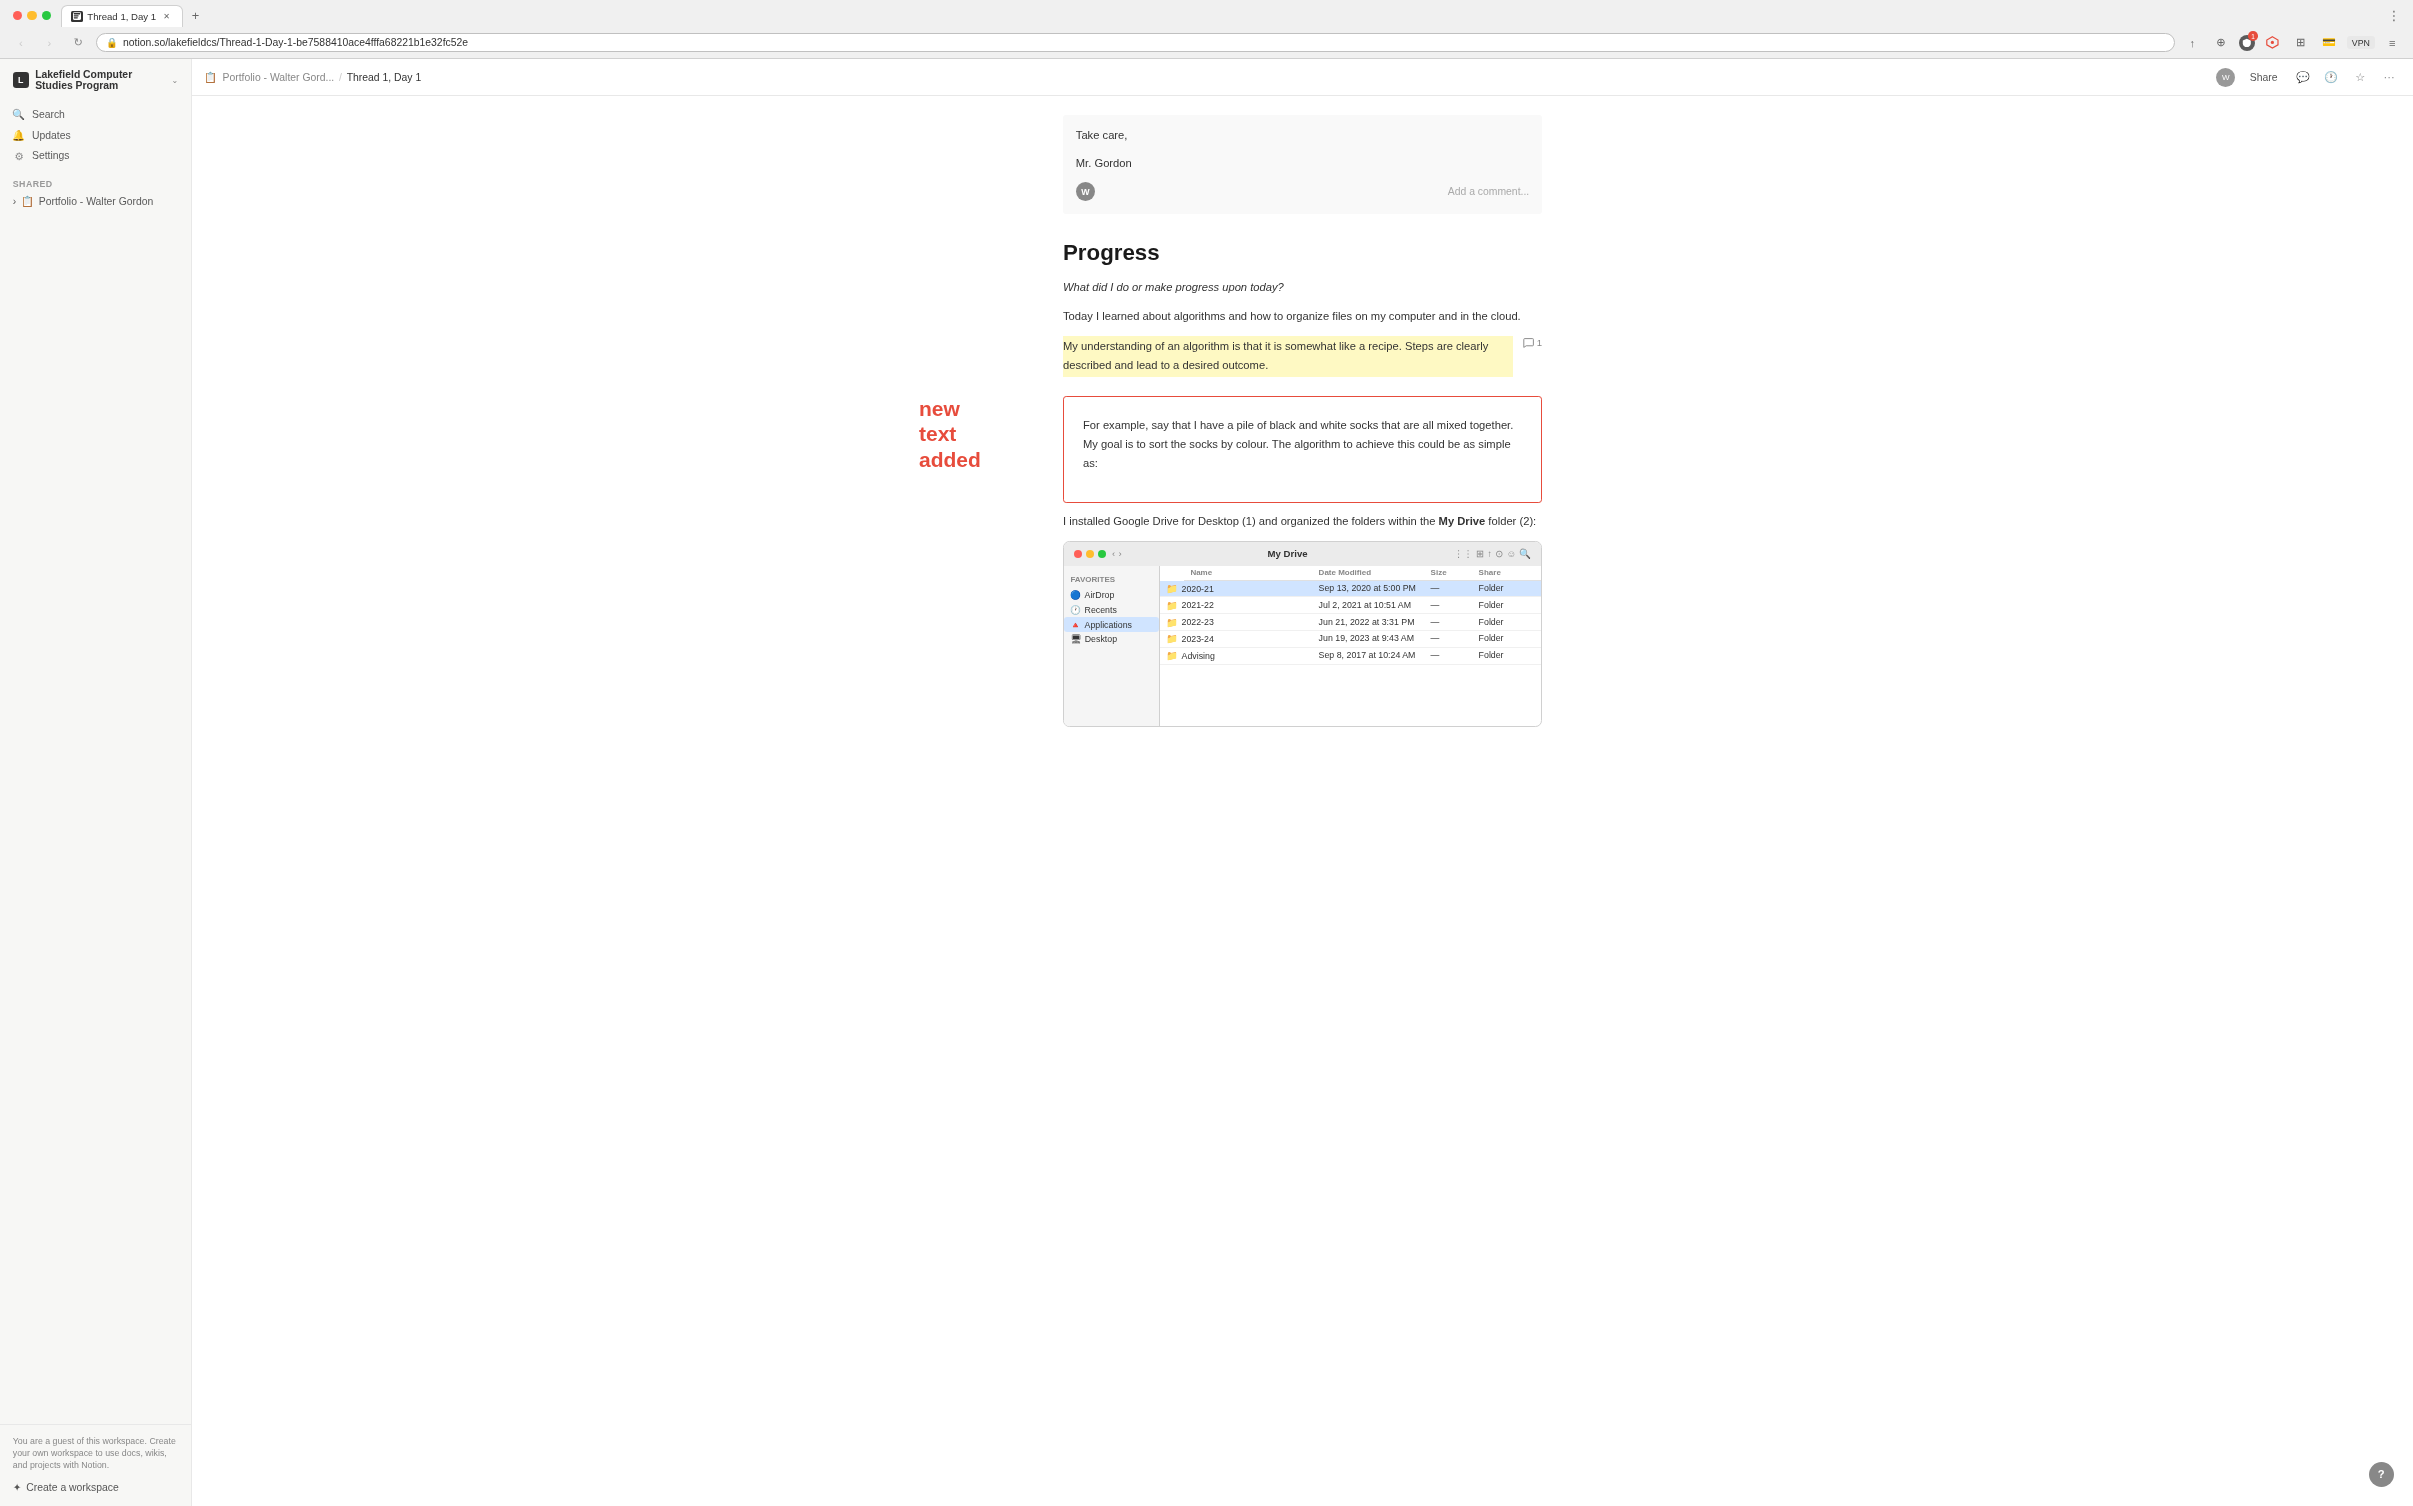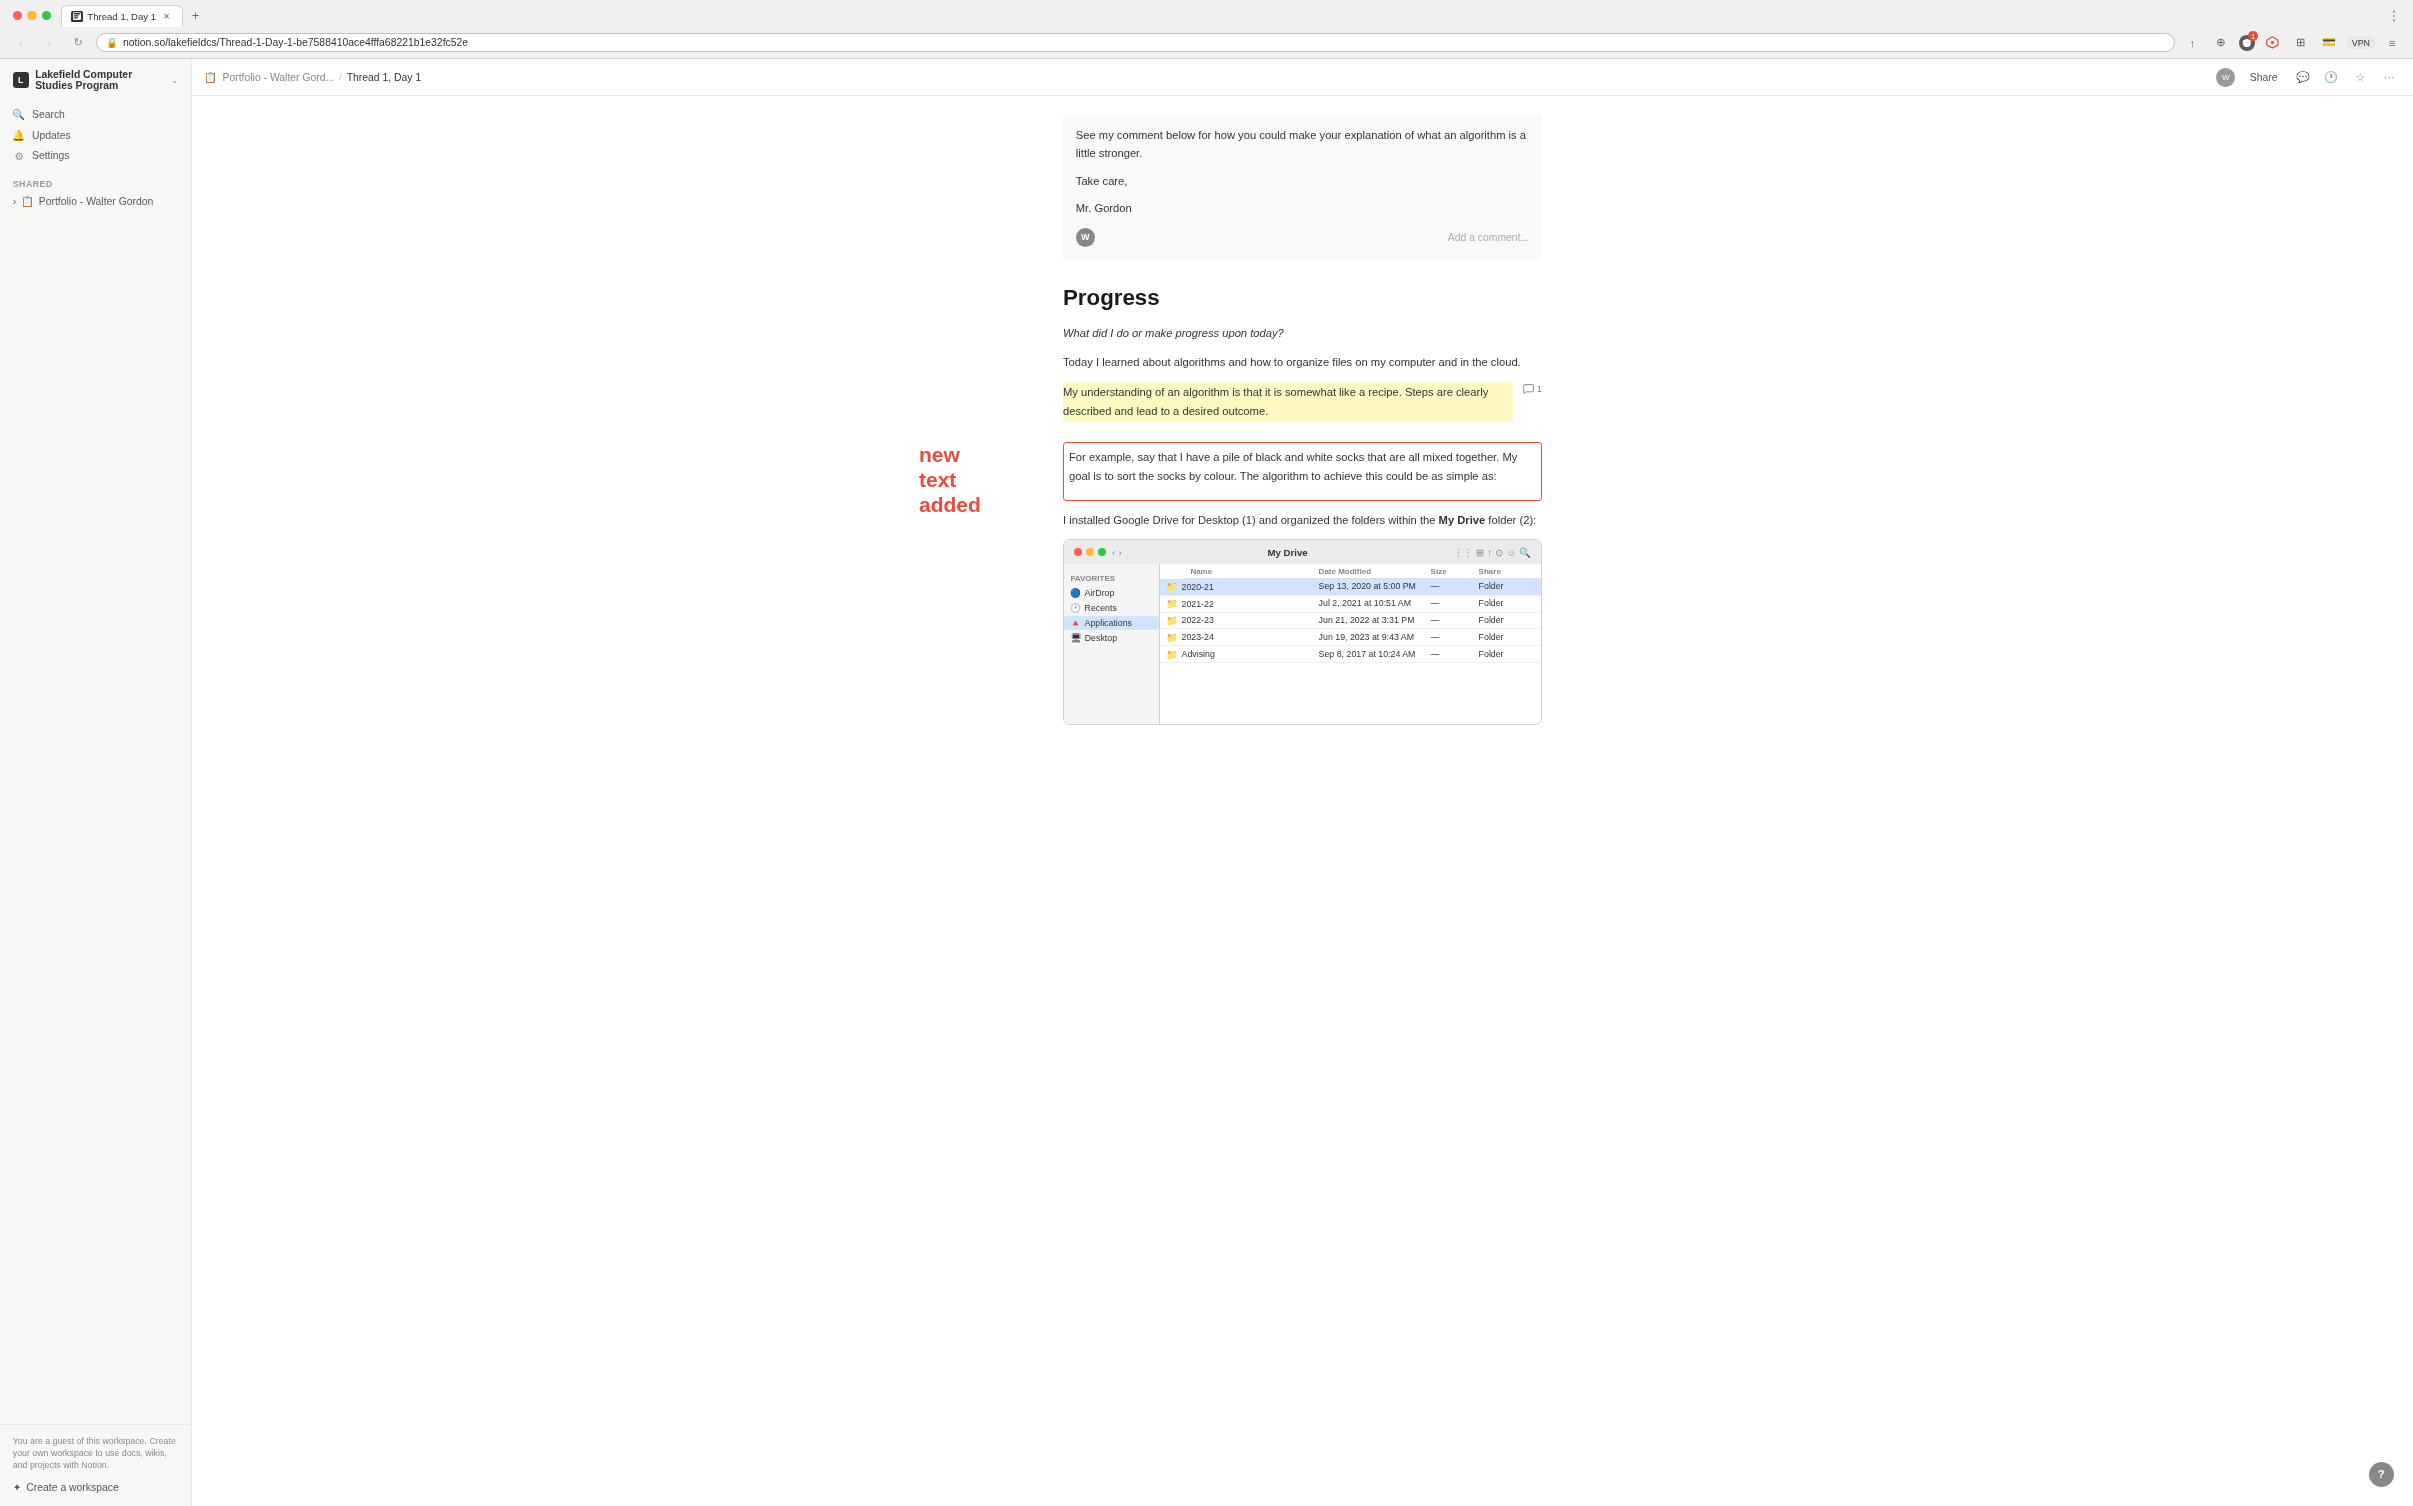--- a/index.html
+++ b/index.html
@@ -77,21 +77,21 @@
     .section-heading { font-size: 22.3px; font-weight: 700; color: #1a1a1a; margin: 25.5px 0 12.8px; }
 
     
     .para { font-size: 11.2px; color: #333; line-height: 1.7; margin-bottom: 9.6px; }
     .para-italic { font-style: italic; }
 
     
     .highlight-yellow { background: #fef9c3; }
 
     
-    .red-bordered-box { border: 1.6px solid #e74c3c; border-radius: 3.2px; padding: 5px; margin: 9.6px 0; }
+    .red-bordered-box { border: 1.6px solid #e74c3c; border-radius: 3.2px; padding: 19px; margin: 9.6px 0; }
     .bullet-list { margin: 9.6px 0 6.4px 12.8px; }
     .bullet-item { font-size: 11.2px; color: #333; line-height: 1.7; list-style-type: disc; margin-left: 12.8px; margin-bottom: 3.2px; }
 
     
     .annotation-new-text { position: absolute; left: 64px; top: 814px; color: #e74c3c; font-size: 21px; font-weight: 700; line-height: 1.2; text-align: right; }
 
     
     .finder-screenshot { border: 0.8px solid #d0d0d0; border-radius: 6.4px; overflow: hidden; margin-top: 9.6px; width: 100%; max-width: 527px; }
     .finder-title-bar { background: #ebebeb; padding: 6.4px 9.6px; display: flex; align-items: center; gap: 6.4px; }
     .finder-tl { display: flex; gap: 4px; }
@@ -229,21 +229,20 @@
         <div class="header-icon-btn">🕐</div>
         <div class="header-icon-btn">☆</div>
         <div class="header-icon-btn">···</div>
       </div>
     </div>
 
     <div class="page-content">
       <div class="content-area">
 
         <div class="comment-block">
-          <p class="comment-text">See my comment below for how you could make your explanation of what an algorithm is a little stronger.</p>
           <p class="comment-text">Take care,</p>
           <p class="comment-text">Mr. Gordon</p>
           <div class="comment-add">
             <div class="comment-avatar">W</div>
             <span class="comment-input" style="cursor:text;text-align:right;">Add a comment...</span>
           </div>
         </div>
 
         <h2 class="section-heading">Progress</h2>
 

